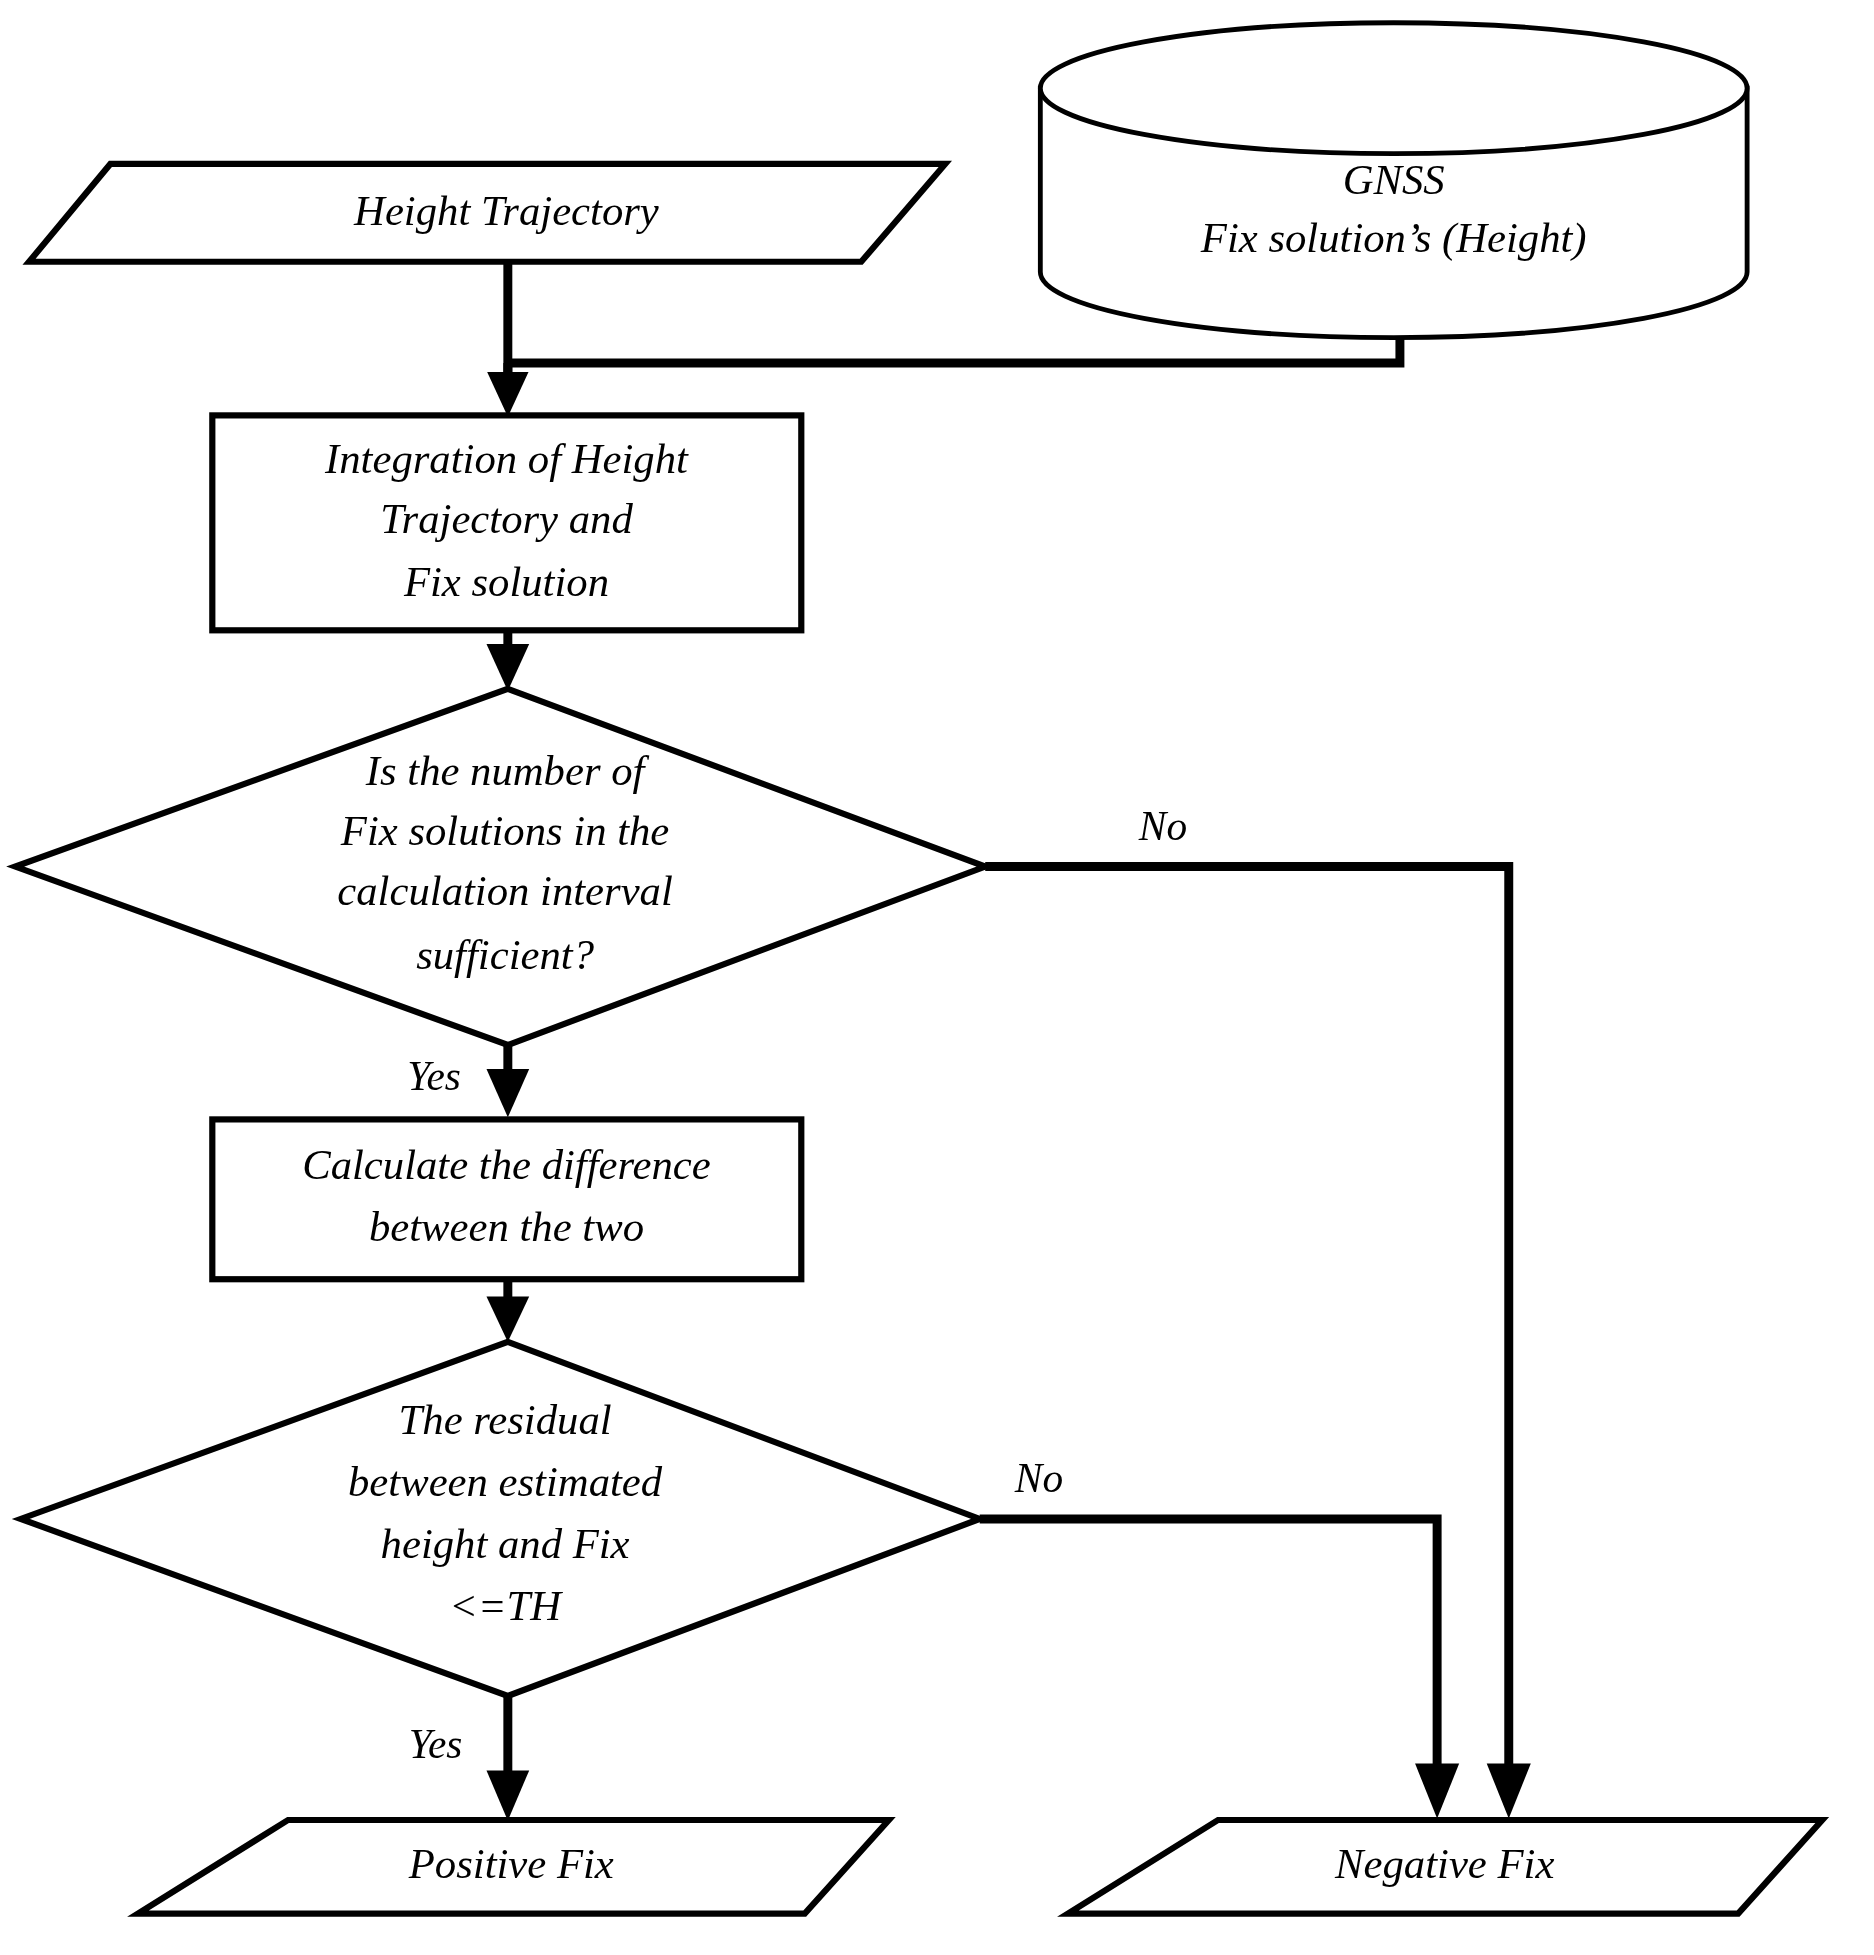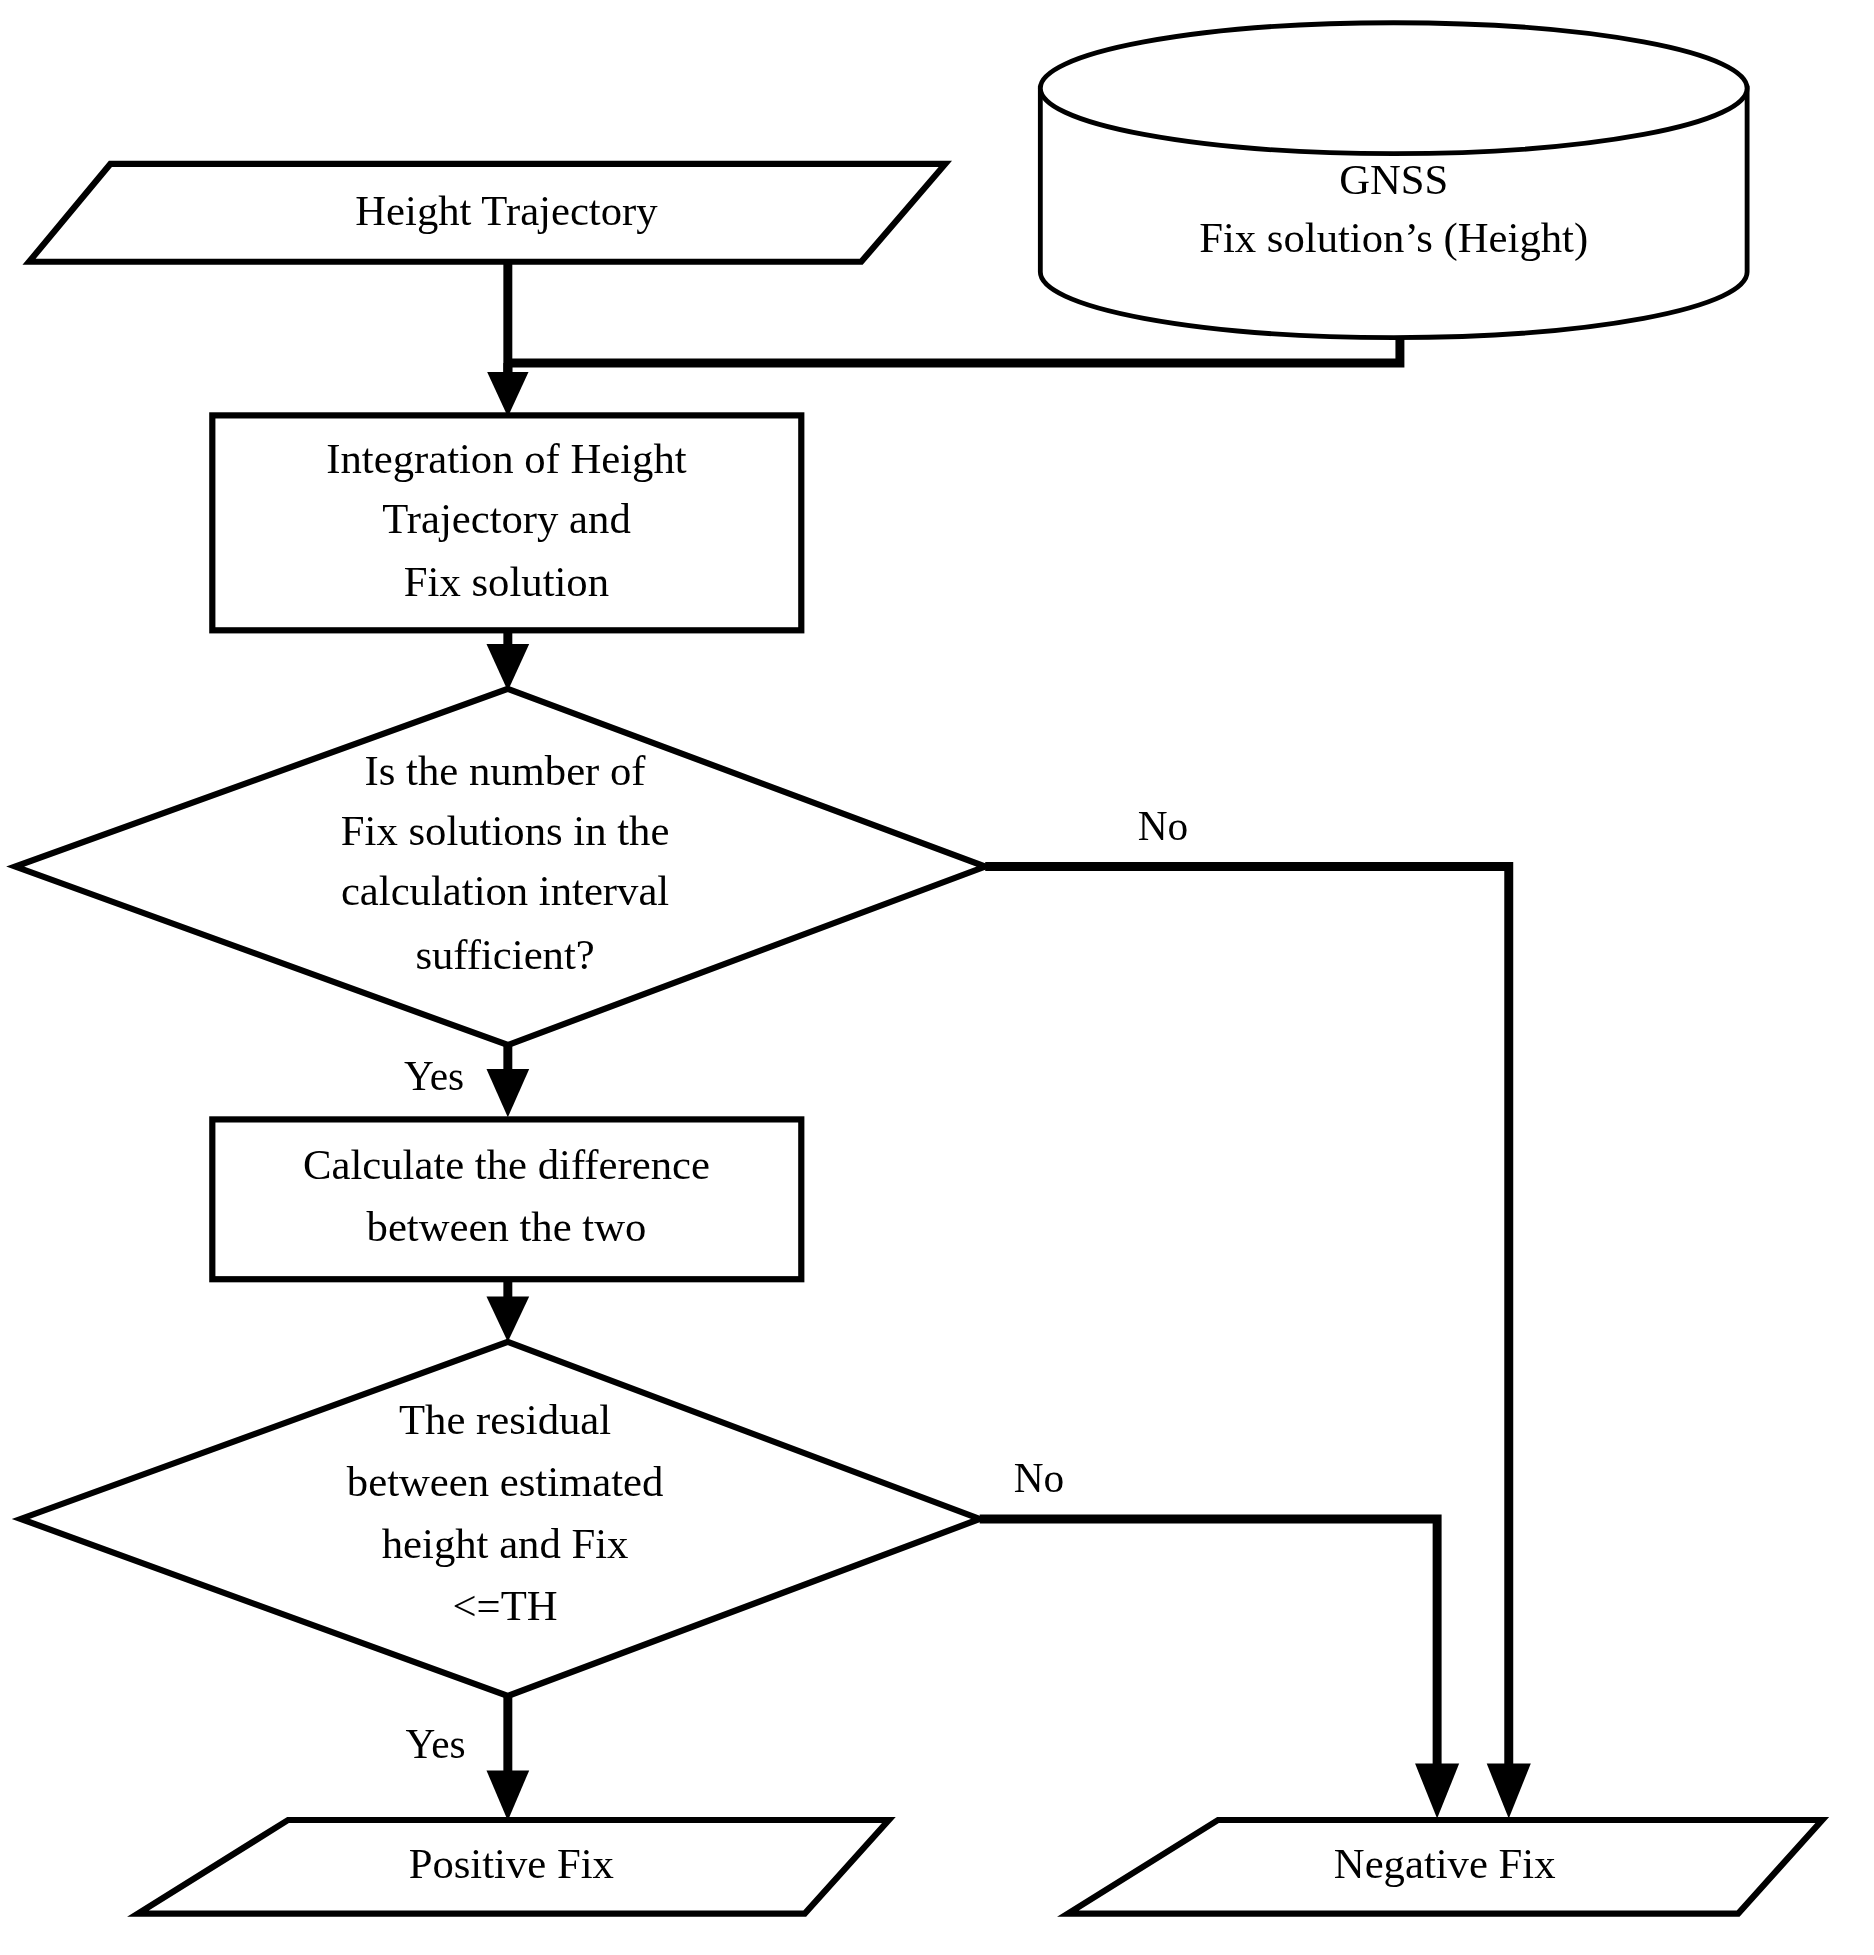--- a/index.html
+++ b/index.html
@@ -10,20 +10,21 @@
   }
   body {
     font-family: "Liberation Serif", "DejaVu Serif", serif;
   }
   #flow-root {
     width: 1874px;
     height: 1955px;
     position: relative;
     background: #ffffff;
     overflow: hidden;
+    font-style: italic;
   }
   svg#flow-svg {
     display: block;
     width: 1874px;
     height: 1955px;
   }
   .shape-outline {
     fill: #ffffff;
     stroke: #000000;
     stroke-width: 9;

